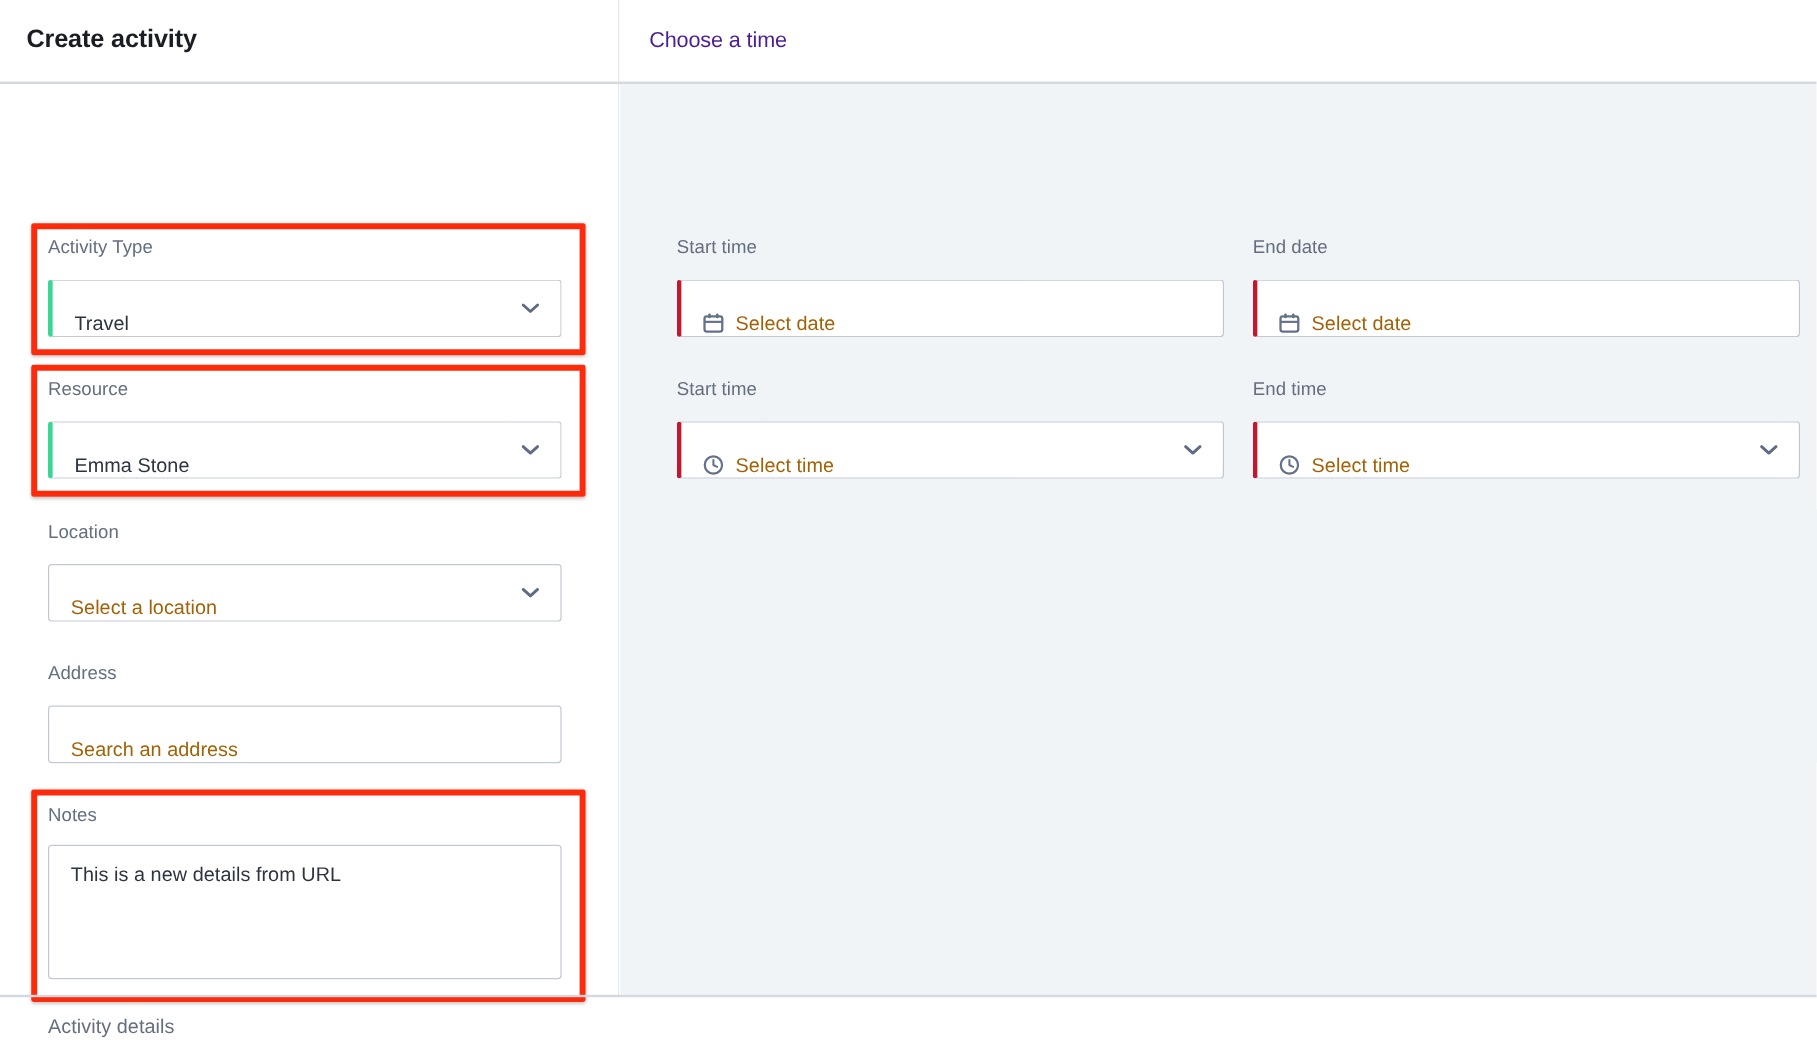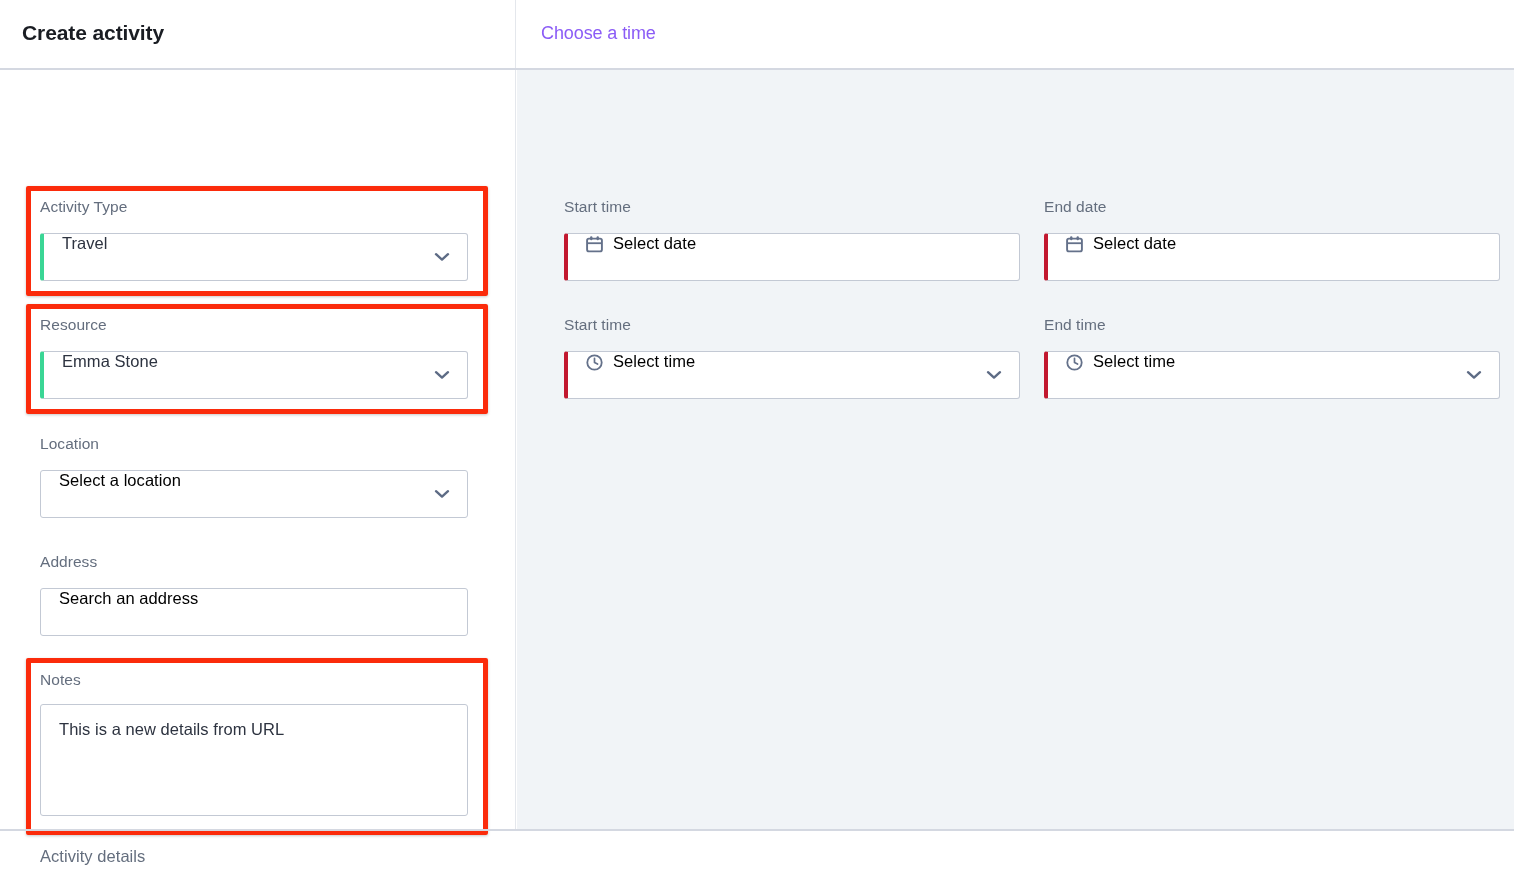--- a/index.html
+++ b/index.html
@@ -49,21 +49,21 @@
     font-size: 21px;
     font-weight: 600;
     color: #1a1d23;
     letter-spacing: -0.1px;
   }
   .header-subtitle {
     position: absolute;
     left: 24px; top: 23px;
     font-size: 18px;
     font-weight: 400;
-    color: #8b5cf6;
+    color: #4c1d95;
     letter-spacing: -0.1px;
   }
 
   
   .panels {
     position: absolute;
     left: 0; top: 70px;
     width: 1514px;
     height: 605px;
   }
@@ -98,33 +98,33 @@
     letter-spacing: 0.05px;
   }
 
   .control {
     position: relative;
     height: 48px;
     background: #ffffff;
     border: 1px solid #c3c9d4;
     border-radius: 3px;
     display: flex;
-    align-items: flex-start;
+    align-items: flex-end;
   }
   .control.accent-green { border-left: 4px solid #3ad695; }
   .control.accent-red   { border-left: 4px solid #c2182f; }
 
   .control-text {
     font-size: 16.5px;
     color: #2d3340;
     padding-left: 18px;
     letter-spacing: 0.05px;
     white-space: nowrap;
   }
-  .control-text.placeholder { color: #000000; }
+  .control-text.placeholder { color: #a16207; }
 
   .control.with-icon .control-text { padding-left: 8px; }
 
   .icon-slot {
     display: flex;
     align-items: center;
     justify-content: center;
     margin-left: 16px;
     width: 21px;
     height: 21px;

